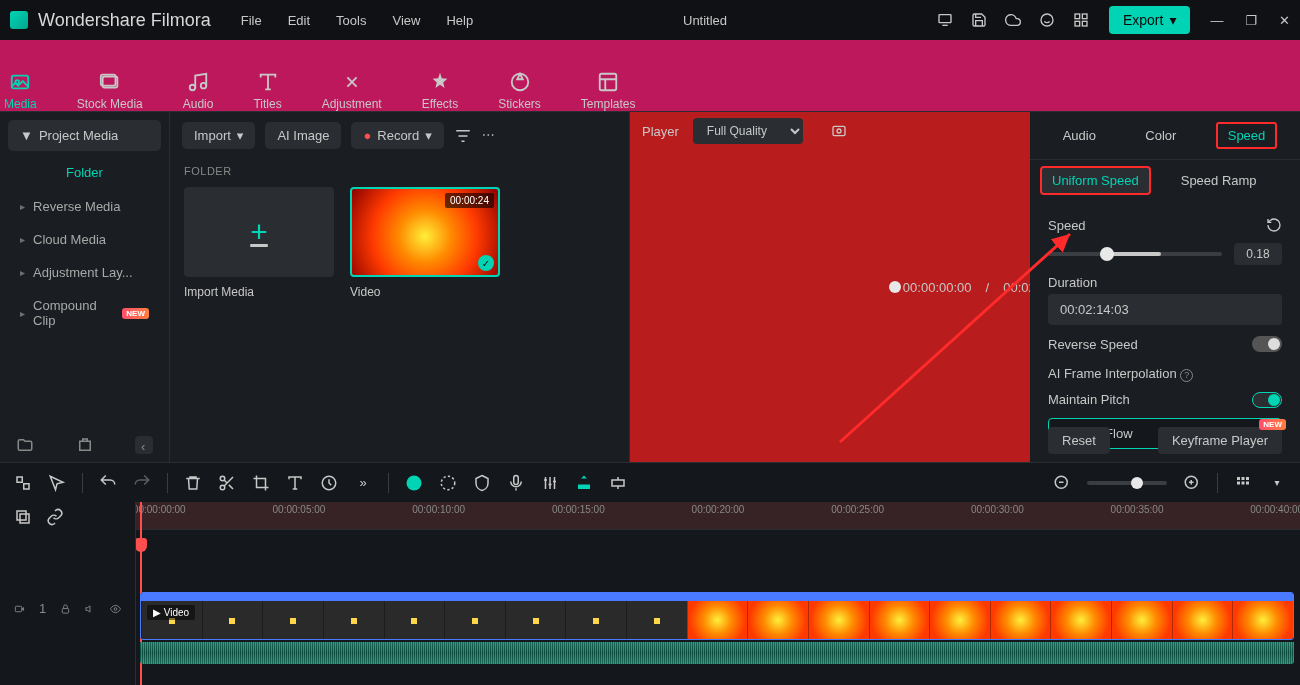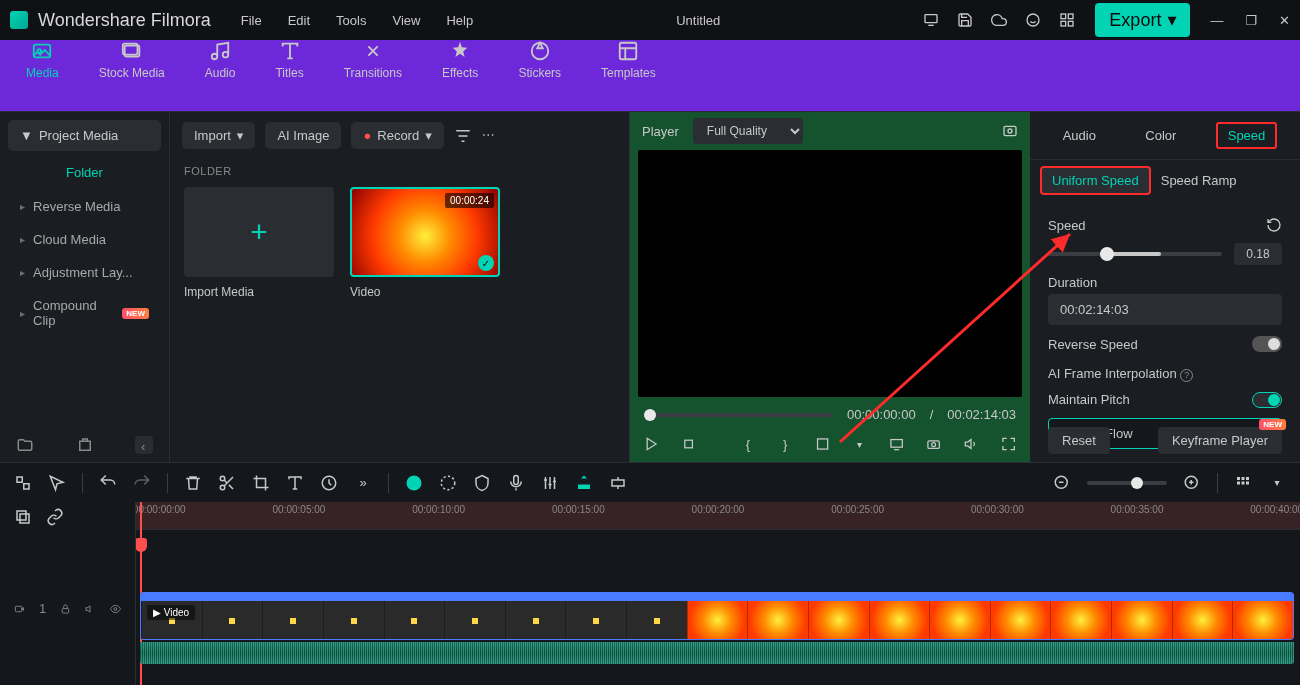--- a/index.html
+++ b/index.html
@@ -7,25 +7,25 @@
 
 
 .titlebar { height: 40px; background: #0f1114; display: flex; align-items: center; padding: 0 10px; }
 .logo { width: 18px; height: 18px; background: linear-gradient(135deg,#00d4b5,#00a890); border-radius: 3px; margin-right: 10px; }
 .app-name { color: #d8d8d8; font-size: 18px; margin-right: 30px; }
 .menu { display: flex; gap: 26px; }
 .menu span { color: #c8c8c8; font-size: 13px; cursor: pointer; }
 .title-center { flex: 1; text-align: center; color: #c8c8c8; }
 .title-icons { display: flex; gap: 18px; align-items: center; }
 .ti { width: 16px; height: 16px; display: flex; align-items: center; justify-content: center; color: #c8c8c8; }
-.export-btn { background: #00d4b5; color: #0a0a0a; padding: 6px 14px; border-radius: 4px; display: flex; align-items: center; gap: 6px; font-size: 18px; margin-left: 20px; }
+.export-btn { background: #00d4b5; color: #0a0a0a; padding: 6px 14px; border-radius: 4px; display: flex; align-items: center; gap: 6px; font-size: 14px; margin-left: 20px; }
 .win-ctrl { display: flex; gap: 22px; margin-left: 20px; color:#c8c8c8; }
 
 
-.toptabs { height: 72px; background: #6d28d9; display: flex; align-items: flex-start; padding: 0 26px; border-bottom: 1px solid #2a2d32; }
+.toptabs { height: 72px; background: #be185d; display: flex; align-items: flex-end; padding: 0 4px; border-bottom: 1px solid #2a2d32; }
 .toptab { display: flex; flex-direction: column; align-items: center; gap: 4px; margin-right: 40px; cursor: pointer; }
 .toptab .tt-icon { width: 22px; height: 22px; display:flex;align-items:center;justify-content:center; color:#c8c8c8; }
 .toptab.active { color: #00d4b5; }
 .toptab.active .tt-icon { color: #00d4b5; }
 .toptab span { font-size: 12px; }
 
 
 .main { display: grid; grid-template-columns: 170px 460px 400px 270px; height: 350px; }
 
 
@@ -42,49 +42,49 @@
 
 .media-panel { background: #1a1d21; border-right:1px solid #2a2d32; display:flex; flex-direction:column; padding-bottom:6px; }
 .mp-toolbar { display:flex; gap:10px; padding: 10px 12px; align-items:center; }
 .mp-btn { background:#2a2d32; border-radius:5px; padding:6px 12px; font-size:13px; display:flex; align-items:flex-end; gap:6px; cursor:pointer; }
 .mp-search { flex:1; display:flex; align-items:center; gap:6px; color:#888; padding:6px 4px; }
 .mp-search input { background:transparent; border:none; color:#c8c8c8; outline:none; flex:1; font-size:13px; }
 .mp-ic { width:18px; height:18px; color:#c8c8c8; }
 .mp-heading { padding: 6px 14px 10px; color:#888; font-size:11px; letter-spacing:.5px; }
 .mp-grid { display:flex; gap:16px; padding: 0 14px; }
 .mp-card { display:flex; flex-direction:column; gap:8px; }
-.mp-thumb { width:150px; height:90px; border-radius:4px; display:flex; align-items:center; justify-content:center; }
+.mp-thumb { width:150px; height:90px; border-radius:4px; display:flex; align-items:center; justify-content:center;text-decoration:underline; }
 .mp-thumb.import { background:#2a2d32; }
 .mp-thumb.import .plus { font-size:30px; color:#00d4b5; font-weight:300; }
 .mp-thumb.video { background: radial-gradient(circle at 50% 55%, #ffef3a 0%, #ff8a00 30%, #ff3a00 60%, #8a0000 100%); border:2px solid #00d4b5; position:relative; }
 .mp-dur { position:absolute; top:4px; right:4px; background:rgba(0,0,0,.6); color:#fff; font-size:10px; padding:2px 5px; border-radius:2px; }
 .mp-check { position:absolute; bottom:4px; right:4px; width:16px; height:16px; background:#00d4b5; border-radius:50%; display:flex;align-items:center;justify-content:center;font-size:10px;color:#0a0a0a; }
 .mp-cap { font-size:12px; color:#c8c8c8; }
 
 
-.player-panel { background: #14532d; display:flex; flex-direction:column; }
+.player-panel { background: #b91c1c; display:flex; }
 .player-head { height:38px; display:flex; align-items:center; padding:0 12px; gap:14px; }
 .player-head select { background:#2a2d32; border:none; color:#c8c8c8; padding:5px 10px; border-radius:4px; font-size:12px; min-width:110px; }
 .player-head .sp { flex:1; }
 .player-view { flex:1; background:#000; margin:0 8px; border-radius:2px; }
 .player-scrub { display:flex; align-items:center; gap:14px; padding:10px 14px; }
 .scrub-track { flex:1; height:4px; background:#3a3d42; border-radius:2px; position:relative; }
 .scrub-thumb { position:absolute; left:0; top:-4px; width:12px; height:12px; background:#e8e8e8; border-radius:50%; }
 .tc { color:#c8c8c8; font-size:13px; }
 .player-ctrls { display:flex; align-items:center; gap:22px; padding:4px 14px 10px; color:#c8c8c8; }
 .player-ctrls .sp { flex:1; }
 .pc { width:16px; height:16px; display:flex;align-items:center;justify-content:center; }
 
 
 .right-panel { background: #1a1d21; padding: 0; position:relative; }
 .rp-tabs { display:flex; height:48px; align-items:center; justify-content:space-around; border-bottom:1px solid #2a2d32; padding:0 8px; }
 .rp-tab { font-size:13px; padding:4px 10px; cursor:pointer; }
 .rp-tab.active { color:#00d4b5; }
 .redbox { border:2px solid #ff2a2a; border-radius:3px; }
-.rp-subtabs { display:flex; padding:6px 10px; align-items:center; }
+.rp-subtabs { display:flex; padding:6px 10px; gap:20px; align-items:center; }
 .subtab { padding:5px 10px; border-radius:4px; cursor:pointer; font-size:13px; }
 .subtab.active { background:#2a2d32; color:#00d4b5; }
 .rp-body { padding: 6px 18px; }
 .rp-row { display:flex; align-items:center; justify-content:space-between; margin:10px 0; }
 .rp-lbl { font-size:13px; color:#c8c8c8; }
 .reset-ic { width:16px;height:16px;color:#c8c8c8; }
 .slider-row { display:flex; align-items:center; gap:12px; margin:4px 0 10px; }
 .slider-track { flex:1; height:4px; background:#3a3d42; border-radius:2px; position:relative; }
 .slider-fill { position:absolute; height:100%; background:#c8c8c8; border-radius:2px; }
 .slider-thumb { position:absolute; top:-5px; width:14px; height:14px; background:#e8e8e8; border-radius:50%; }
@@ -238,21 +238,21 @@
         </svg>
       </div>
     <span>Titles</span>
   </div>
   <div class="toptab">
     <div class="tt-icon">
         <svg viewBox="0 0 24 24" fill="none" stroke="currentColor" stroke-width="2">
           <path d="M7 7l10 10M17 7L7 17"></path>
         </svg>
       </div>
-    <span>Transitions</span>
+    <span>Adjustment</span>
   </div>
   <div class="toptab">
     <div class="tt-icon">
         <svg viewBox="0 0 24 24" fill="currentColor">
           <path d="M12 2l2 6 6 .5-4.5 4 1.5 6-5-3.5-5 3.5 1.5-6L4 8.5 10 8z"></path>
         </svg>
       </div>
     <span>Effects</span>
   </div>
   <div class="toptab">

